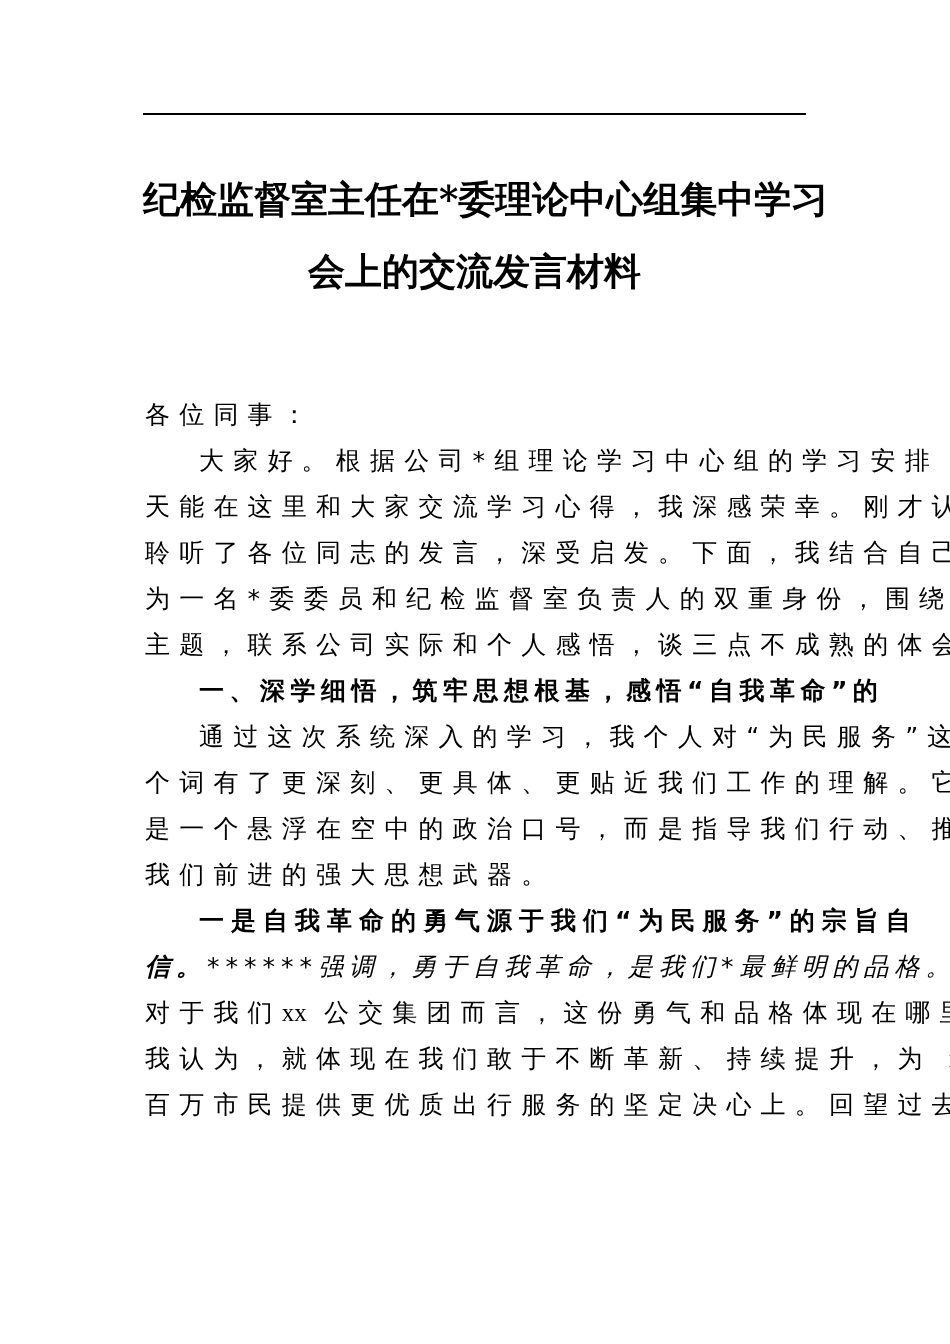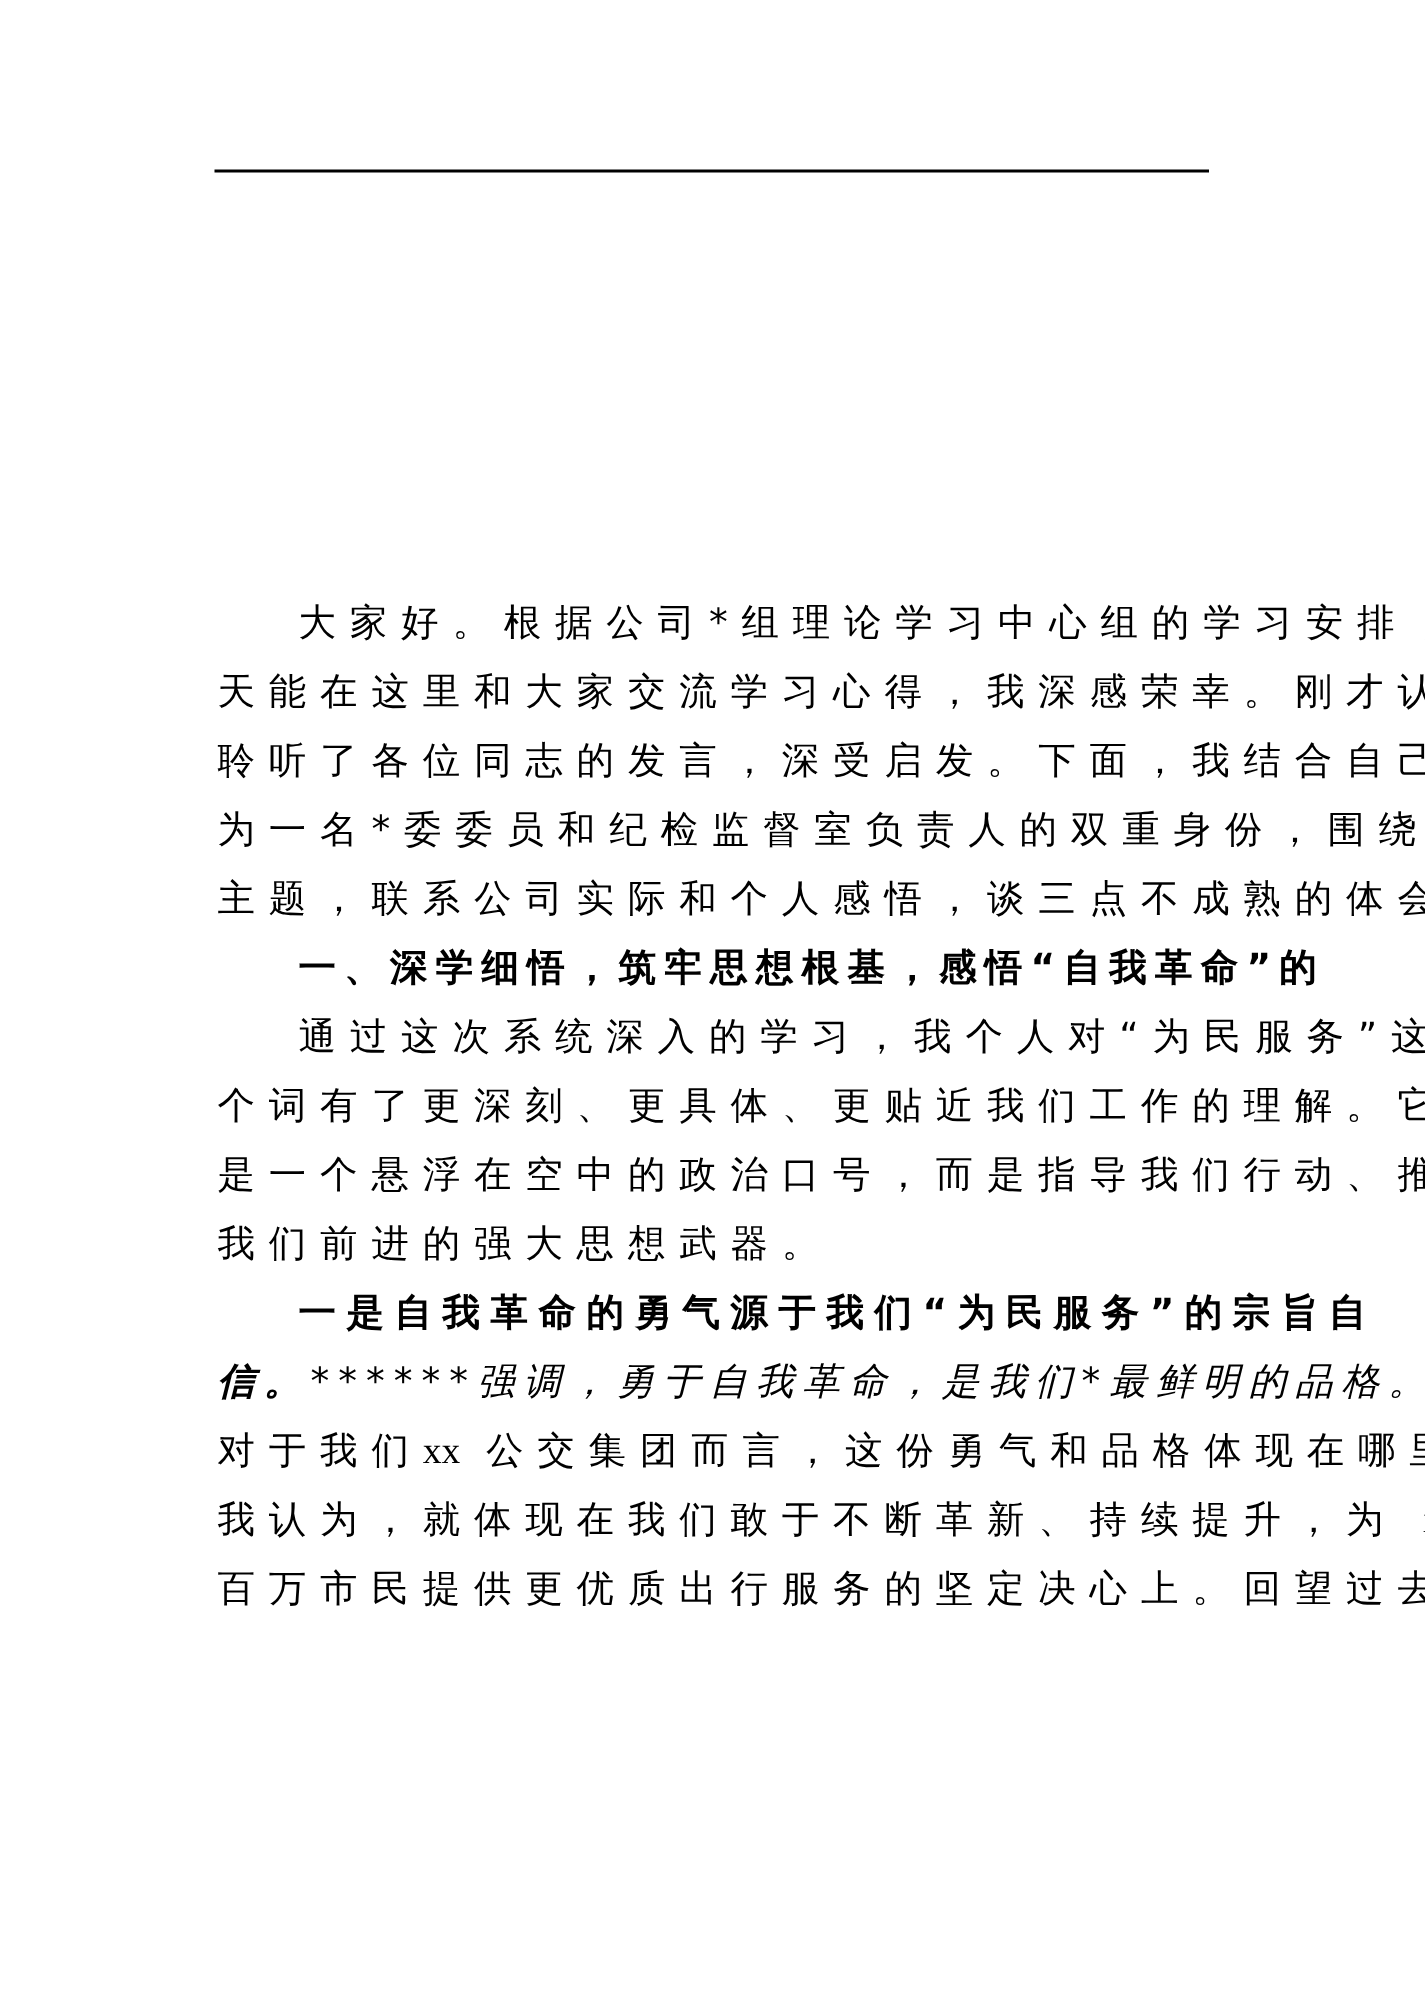--- a/index.html
+++ b/index.html
@@ -62,22 +62,27 @@
     .bold { font-weight: bold; }
     .heading { letter-spacing: 5.5px; }
     .latin { letter-spacing: 0px; font-family: "Liberation Serif", serif; }
   </style>
 </head>
 <body>
 
 <div class="page">
   <div class="header-rule"></div>
 
+  <h1 class="title">
+    <span>纪检监督室主任在*委理论中心组集中学习</span>
+    <span>会上的交流发言材料</span>
+  </h1>
 
   <div class="body">
+    <span class="line">各位同事：</span>
 
     <div>
       <span class="line indent">大家好。根据公司*组理论学习中心组的学习安排，今</span>
       <span class="line">天能在这里和大家交流学习心得，我深感荣幸。刚才认真</span>
       <span class="line">聆听了各位同志的发言，深受启发。下面，我结合自己作</span>
       <span class="line">为一名*委委员和纪检监督室负责人的双重身份，围绕学习</span>
       <span class="line">主题，联系公司实际和个人感悟，谈三点不成熟的体会，</span>
     </div>
 
     <div>

